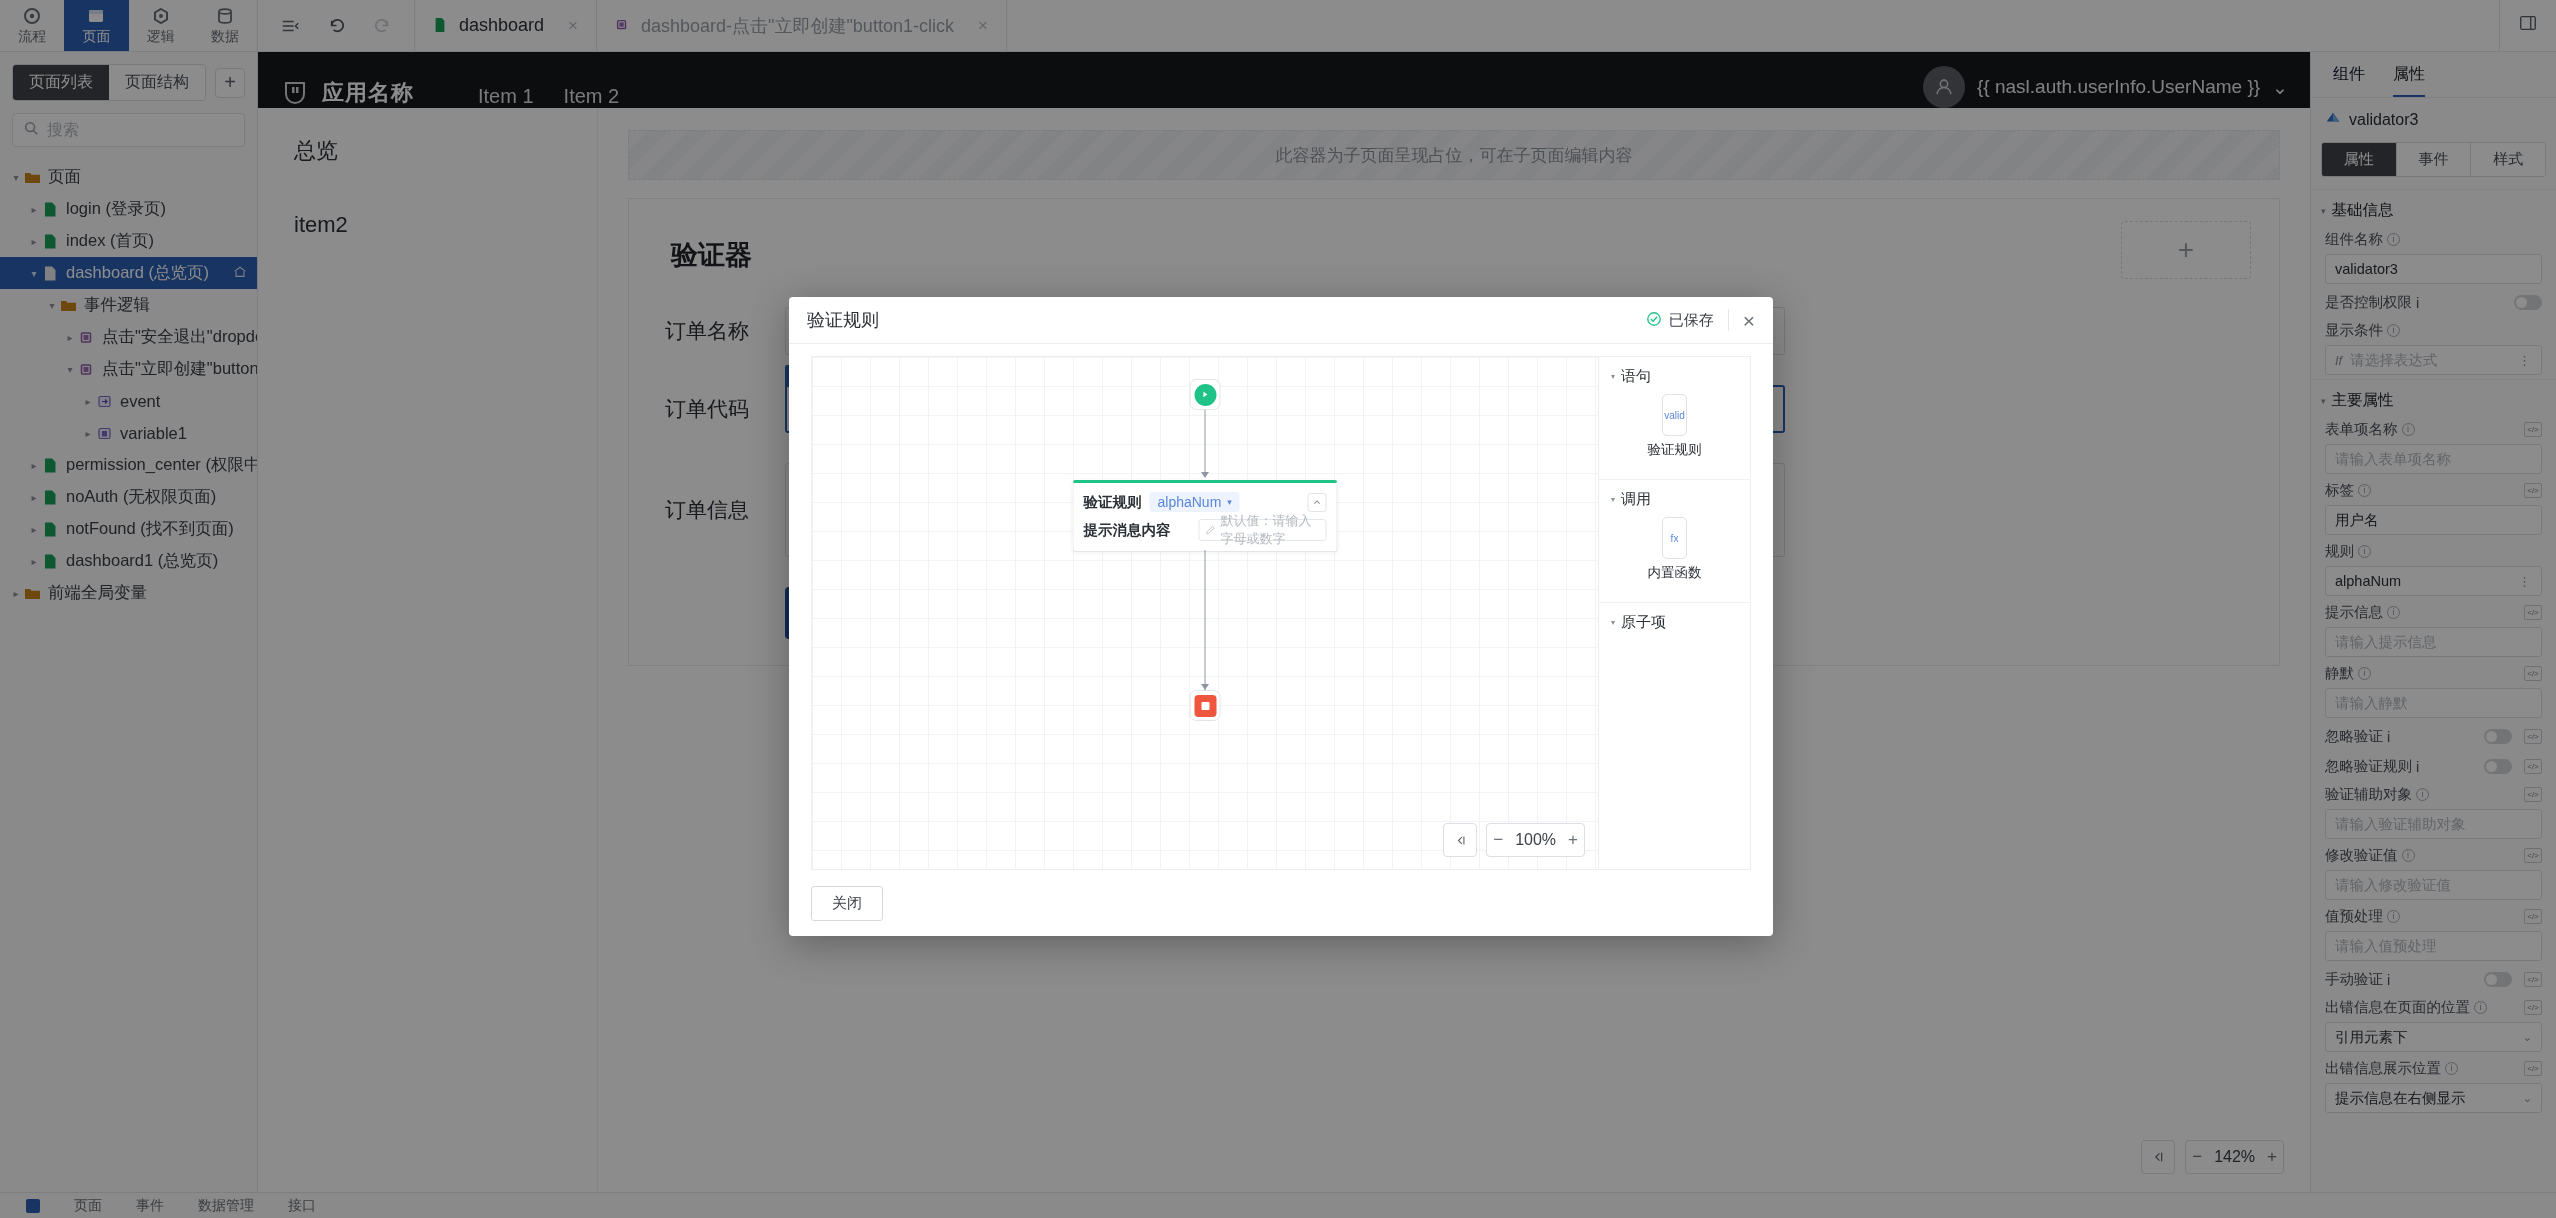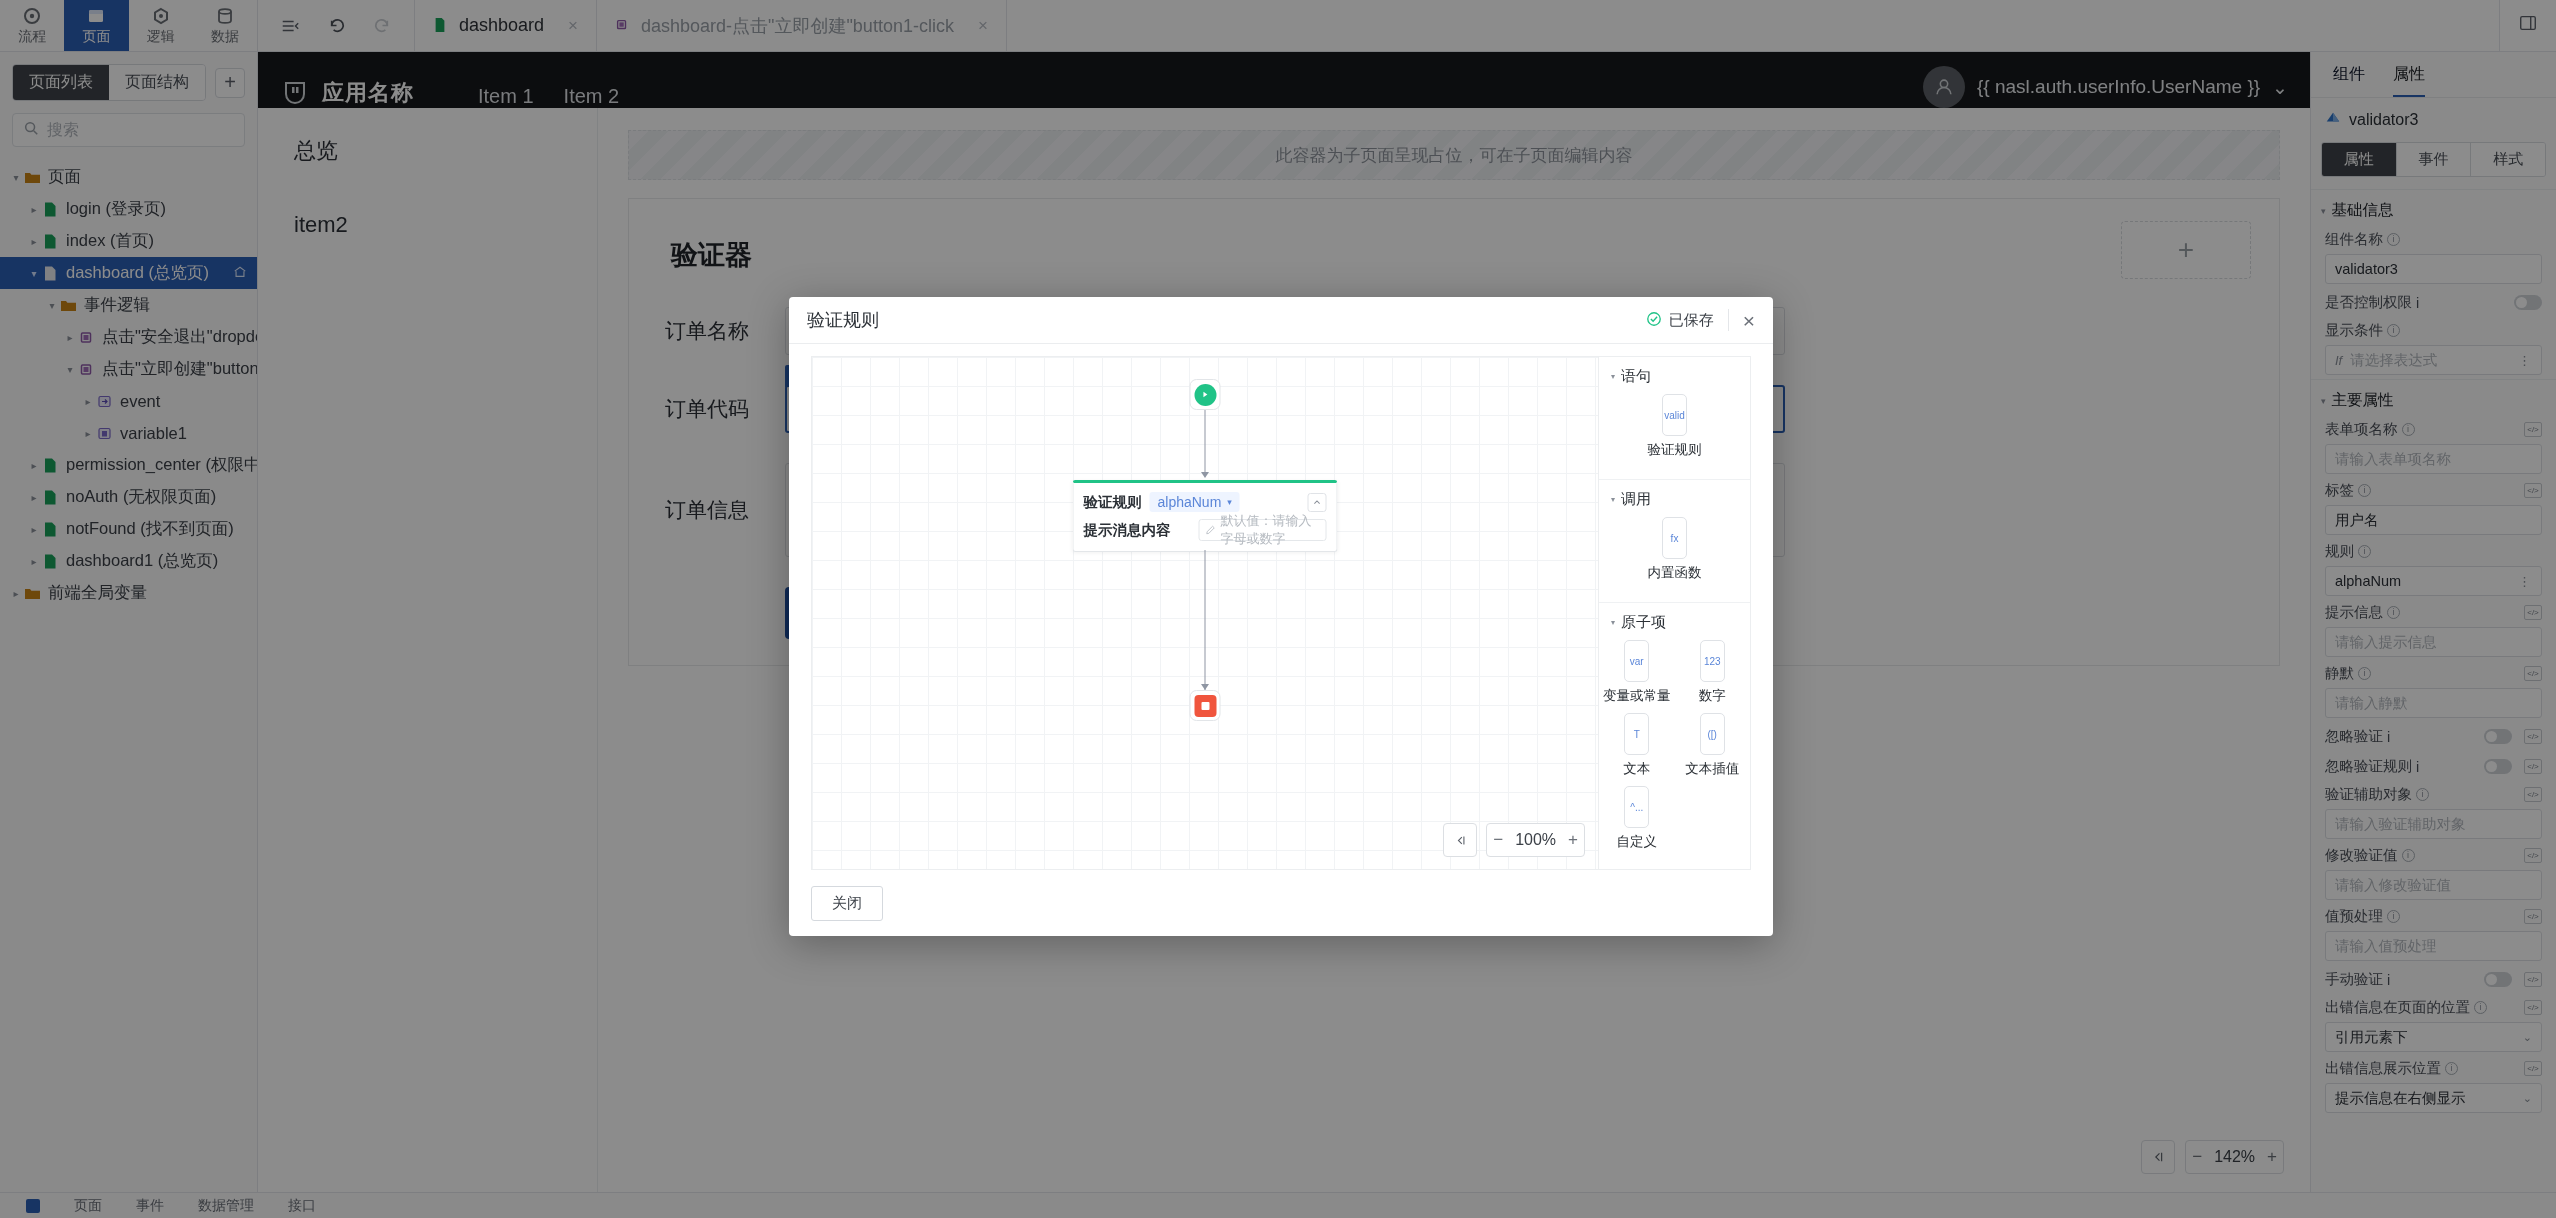--- a/index.html
+++ b/index.html
@@ -740,42 +740,20 @@
               <span class="box">fx</span>
               <span class="cap">内置函数</span>
             </div>
           </div>
         </div>
         <div class="pal-sec">
           <div class="pal-title">
             <span class="caret">▾</span>
             <span>原子项</span>
           </div>
-          <div class="pal-items">
-            <div class="pal-item">
-              <span class="box">var</span>
-              <span class="cap">变量或常量</span>
-            </div>
-            <div class="pal-item">
-              <span class="box">123</span>
-              <span class="cap">数字</span>
-            </div>
-            <div class="pal-item">
-              <span class="box">T</span>
-              <span class="cap">文本</span>
-            </div>
-            <div class="pal-item">
-              <span class="box">([)</span>
-              <span class="cap">文本插值</span>
-            </div>
-            <div class="pal-item">
-              <span class="box">^...</span>
-              <span class="cap">自定义</span>
-            </div>
-          </div>
         </div>
       </div>
   </div>
 
   <div class="mfoot">
     <div class="mbtn">关闭</div>
   </div>
 </div>
 
 </body></html>

